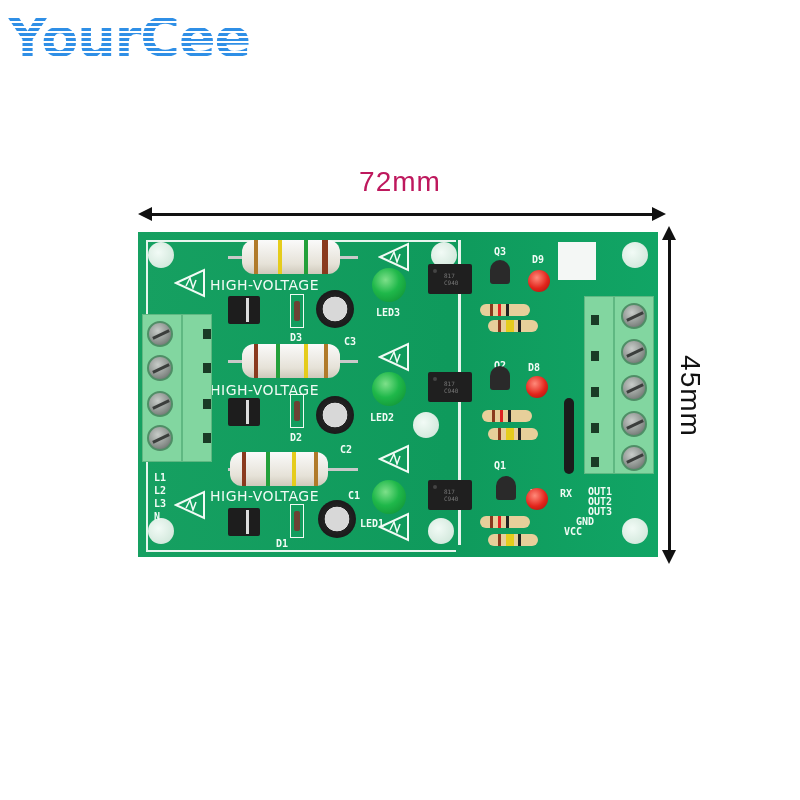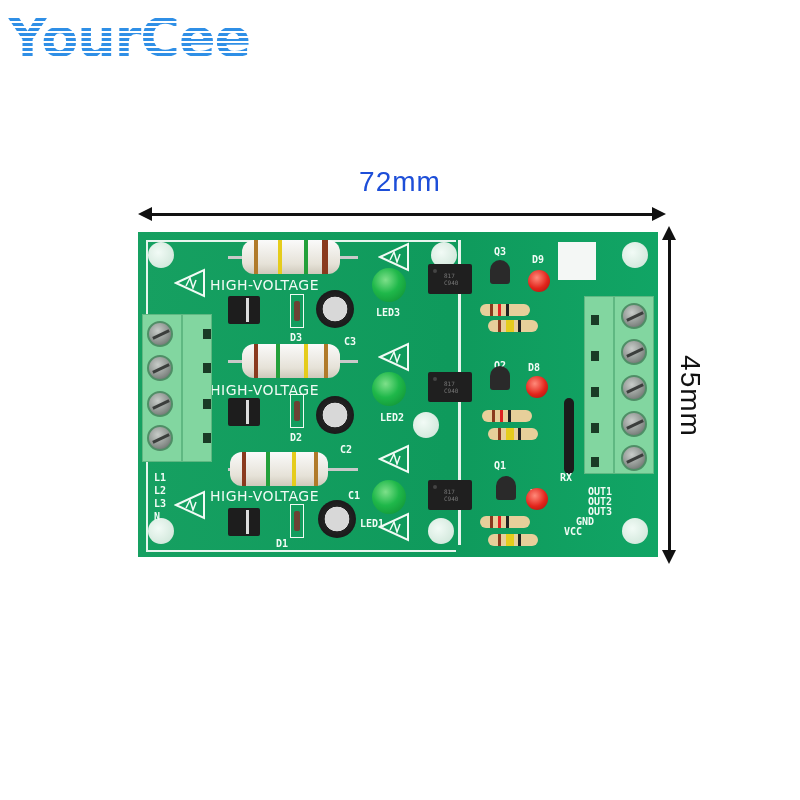--- a/index.html
+++ b/index.html
@@ -1,21 +1,21 @@
 <!DOCTYPE html>
 <html><head>
 <meta charset="utf-8">
 <style>
   html,body{margin:0;padding:0;background:#ffffff;}
   body{width:800px;height:800px;position:relative;overflow:hidden;font-family:"Liberation Sans",sans-serif;}
   .logo{position:absolute;left:8px;top:8px;font-family:"DejaVu Sans",sans-serif;font-weight:bold;font-size:54px;letter-spacing:-1px;
     color:#2f8fe6;
     background:repeating-linear-gradient(180deg,#2f8fe6 0 3px,#ffffff 3px 5px);
     -webkit-background-clip:text;background-clip:text;-webkit-text-fill-color:transparent;line-height:60px;}
-  .dim-w-label{position:absolute;left:0;width:800px;top:166px;text-align:center;font-size:28px;color:#1d4ed8;letter-spacing:1px;}
+  .dim-w-label{position:absolute;left:0;width:800px;top:166px;text-align:center;font-size:28px;color:#be185d;letter-spacing:1px;}
   .dim-w-line{position:absolute;left:146px;width:512px;top:213px;height:3px;background:#111;}
   .arrow-l{position:absolute;left:138px;top:207px;width:0;height:0;border-top:7px solid transparent;border-bottom:7px solid transparent;border-right:14px solid #111;}
   .arrow-r{position:absolute;left:652px;top:207px;width:0;height:0;border-top:7px solid transparent;border-bottom:7px solid transparent;border-left:14px solid #111;}
   .dim-h-line{position:absolute;left:668px;top:238px;width:3px;height:315px;background:#111;}
   .arrow-u{position:absolute;left:662px;top:226px;width:0;height:0;border-left:7px solid transparent;border-right:7px solid transparent;border-bottom:14px solid #111;}
   .arrow-d{position:absolute;left:662px;top:550px;width:0;height:0;border-left:7px solid transparent;border-right:7px solid transparent;border-top:14px solid #111;}
   .dim-h-label{position:absolute;left:690px;top:396px;transform:translate(-50%,-50%) rotate(90deg);font-size:28px;color:#111;letter-spacing:1px;white-space:nowrap;}
 
   .pcb{position:absolute;left:138px;top:232px;width:520px;height:325px;background:#0f9a5c;
     background:linear-gradient(90deg,#16a061 0%,#0f9a5c 60%,#11a565 100%);}
@@ -131,21 +131,21 @@
   <div class="bridge" style="left:90px;top:166px">
       <div class="stripe"></div>
     </div>
   <div class="diode-box" style="left:152px;top:162px">
       <div class="diode-body"></div>
     </div>
   <div class="silk" style="left:152px;top:200px">D2</div>
   <div class="cap" style="left:178px;top:164px"></div>
   <div class="silk" style="left:202px;top:212px">C2</div>
   <div class="led-g" style="left:234px;top:140px"></div>
-  <div class="silk" style="left:242px;top:180px">LED2</div>
+  <div class="silk" style="left:232px;top:180px">LED2</div>
 
   <div class="lead" style="left:90px;top:236px;width:130px"></div>
   <div class="resistor" style="left:92px;top:220px">
     <div class="band" style="left:12px;background:#8a3a1e"></div>
     <div class="band" style="left:36px;background:#23a03a"></div>
     <div class="band" style="left:62px;background:#e5cc1c"></div>
     <div class="band" style="left:84px;background:#b07a2a"></div>
   </div>
   <div class="hv" style="left:72px;top:256px">HIGH-VOLTAGE</div>
   <div class="silk" style="left:210px;top:258px">C1</div>
@@ -242,21 +242,21 @@
     </div>
   <div class="sres" style="left:350px;top:302px">
       <div class="b" style="left:10px;background:#8a3a1e"></div>
       <div class="b" style="left:18px;background:#e5cc1c;width:8px"></div>
       <div class="b" style="left:30px;background:#222"></div>
     </div>
 
   <div class="white-pad" style="left:420px;top:10px;width:38px;height:38px"></div>
 
   <div class="rx" style="left:426px;top:166px"></div>
-  <div class="silk" style="left:422px;top:240px">RX</div>
+  <div class="silk" style="left:422px;top:256px">RX</div>
 
   <div class="term" style="left:446px;top:64px;width:30px;height:178px">
     <div class="term-sq" style="left:6px;top:18px"></div>
     <div class="term-sq" style="left:6px;top:54px"></div>
     <div class="term-sq" style="left:6px;top:90px"></div>
     <div class="term-sq" style="left:6px;top:126px"></div>
     <div class="term-sq" style="left:6px;top:160px"></div>
   </div>
   <div class="term" style="left:476px;top:64px;width:40px;height:178px">
     <div class="screw" style="left:6px;top:6px">

